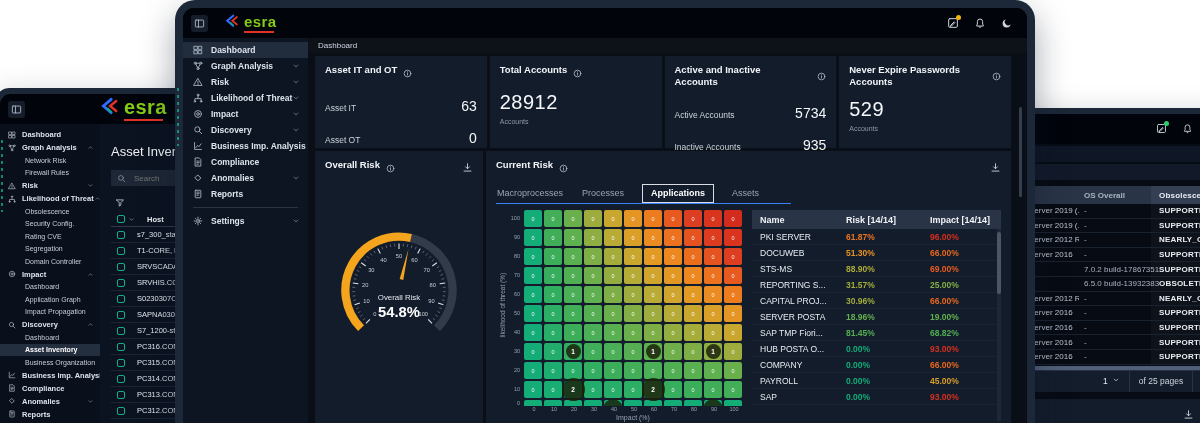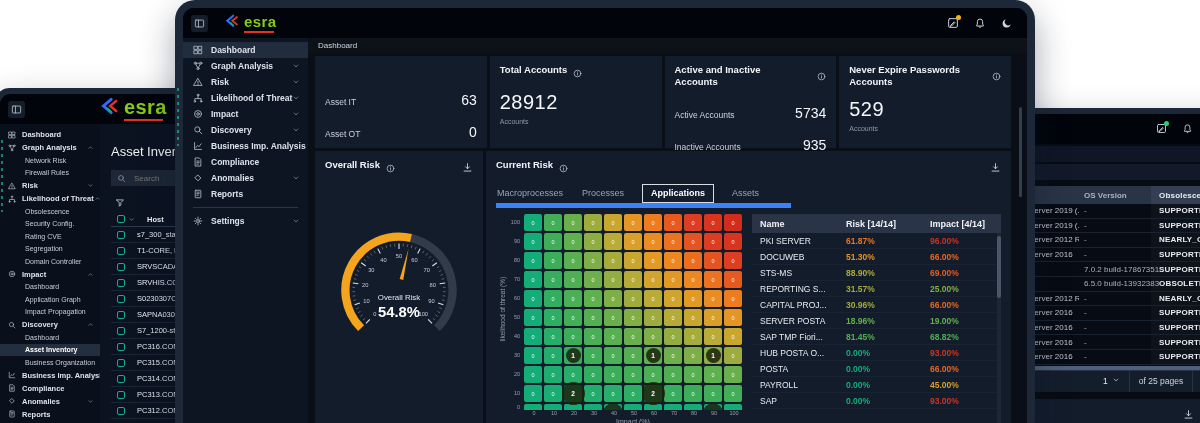--- a/index.html
+++ b/index.html
@@ -59,21 +59,21 @@
   .kv .v{font-size:14px;color:#f5f7fa;}
   .bignum{font-size:20px;color:#f5f7fa;margin-top:9px;letter-spacing:.5px;}
   .unit{font-size:7px;color:#8d98a8;margin-top:4px;}
 
   .row2{display:flex;gap:3px;height:272px;}
   #card-overall{width:168px;flex:none;}
   #card-current{flex:1;min-width:0;}
   .dl{color:#cfd6e0;margin-left:auto;cursor:pointer;}
   #gauge-box{display:flex;justify-content:center;margin-top:28px;}
 
-  .cr-tabs{display:flex;align-items:center;border-bottom:5px solid #3b82f6;width:max-content;padding:0 14px 0 0;margin-top:7px;}
+  .cr-tabs{display:flex;align-items:center;border-bottom:1px solid #3b82f6;width:max-content;padding:0 14px 0 0;margin-top:7px;}
   .tab{font-size:9px;color:#9aa4b3;margin-right:17px;padding:4px 1px 5px;cursor:pointer;white-space:nowrap;}
   .tab.sel{color:#fff;font-weight:700;border:1px solid #d8dde4;padding:3px 8px 4px;margin-top:-1px;}
 
   .cr-body{display:flex;margin-top:6px;}
   .hm-wrap{display:flex;}
   .hm-ylab{width:10px;position:relative;}
   .hm-ylab span{position:absolute;left:-26px;top:92px;transform:rotate(-90deg);font-size:6.5px;color:#96a0ad;white-space:nowrap;display:block;width:64px;text-align:center;}
   .hm-yticks{width:18px;position:relative;}
   .hm-ytick{position:absolute;right:4px;font-size:5.5px;color:#96a0ad;}
   .hm-gridwrap{position:relative;width:218px;height:196px;overflow:hidden;}
@@ -404,21 +404,21 @@
               </svg>
             </span>
 
         </span>
       </div>
       <div class="rw-sub1"></div>
       <div class="rw-sub2"></div>
       <div class="rw-table">
         <div class="rw-hrow" id="rw-head">
             <span class="rw-hc rwc0"></span>
-            <span class="rw-hc rwc1">OS Version</span>
+            <span class="rw-hc rwc1">OS Overall</span>
             <span class="rw-hc rwc2" style="background: rgb(52, 63, 83);">Obsolescence</span>
           </div>
         <div id="rw-body">
             <div class="rw-row">
               <span class="rwc0">Server 2019 (...</span>
               <span class="rwc1">-</span>
               <span class="rwc2">SUPPORTED</span>
             </div>
             <div class="rw-row">
               <span class="rwc0">Server 2019 (...</span>
@@ -682,20 +682,27 @@
                   <path d="M4.5 6.2L8 9.8l3.5-3.6"></path>
                 </svg>
               </span>
             </div>
           </nav>
         <div class="main">
           <div class="crumb">Dashboard</div>
           <div class="content">
             <div class="row1">
               <div class="card">
+                <div class="c-title">
+                    <span class="t">Asset IT and OT</span>
+                    <span class="iinfo" id="inf0"><svg width="9" height="9" viewBox="0 0 16 16" fill="none" stroke="currentColor" stroke-width="1.3" stroke-linecap="round" stroke-linejoin="round">
+                        <circle cx="8" cy="8" r="6"></circle>
+                        <path d="M8 7.4v3.4M8 4.9v.4"></path>
+                      </svg></span>
+                  </div>
                 <div class="spacer"></div>
                 <div id="sc0-rows">
                     <div class="kv">
                       <span class="k">Asset IT</span>
                       <span class="v">63</span>
                     </div>
                     <div class="kv">
                       <span class="k">Asset OT</span>
                       <span class="v">0</span>
                     </div>
@@ -1011,21 +1018,21 @@
                           <span>90</span>
                           <span>100</span>
                         </div>
                       <div class="hm-xlab" style="margin-left:0;">Impact (%)</div>
                     </div>
                   </div>
                   <div class="rt">
                     <div class="rt-head" id="rt-head">
                         <span class="rt-hc rc0" style="font-weight: 700; color: rgb(240, 243, 247);">Name</span>
                         <span class="rt-hc rc1" style="font-weight: 700; color: rgb(240, 243, 247);">Risk [14/14]</span>
-                        <span class="rt-hc rc2" style="font-weight: 700; color: rgb(240, 243, 247);">Impact [4/14]</span>
+                        <span class="rt-hc rc2" style="font-weight: 700; color: rgb(240, 243, 247);">Impact [14/14]</span>
                       </div>
                     <div id="rt-body">
                         <div class="rt-row">
                           <span class="rt-c rc0">PKI SERVER</span>
                           <span class="rt-c rc1" style="color:#ec751e">61.87%</span>
                           <span class="rt-c rc2" style="color:#d52f1d">96.00%</span>
                         </div>
                         <div class="rt-row">
                           <span class="rt-c rc0">DOCUWEB</span>
                           <span class="rt-c rc1" style="color:#e79223">51.30%</span>
@@ -1055,21 +1062,21 @@
                           <span class="rt-c rc0">SAP TMP Fiori...</span>
                           <span class="rt-c rc1" style="color:#54af52">81.45%</span>
                           <span class="rt-c rc2" style="color:#51af53">68.82%</span>
                         </div>
                         <div class="rt-row">
                           <span class="rt-c rc0">HUB POSTA O...</span>
                           <span class="rt-c rc1" style="color:#14ad77">0.00%</span>
                           <span class="rt-c rc2" style="color:#d7311e">93.00%</span>
                         </div>
                         <div class="rt-row">
-                          <span class="rt-c rc0">POSTA</span>
+                          <span class="rt-c rc0">COMPANY</span>
                           <span class="rt-c rc1" style="color:#14ad77">0.00%</span>
                           <span class="rt-c rc2" style="color:#ea671f">66.00%</span>
                         </div>
                         <div class="rt-row">
                           <span class="rt-c rc0">PAYROLL</span>
                           <span class="rt-c rc1" style="color:#14ad77">0.00%</span>
                           <span class="rt-c rc2" style="color:#d99f29">45.00%</span>
                         </div>
                         <div class="rt-row">
                           <span class="rt-c rc0">SAP</span>

